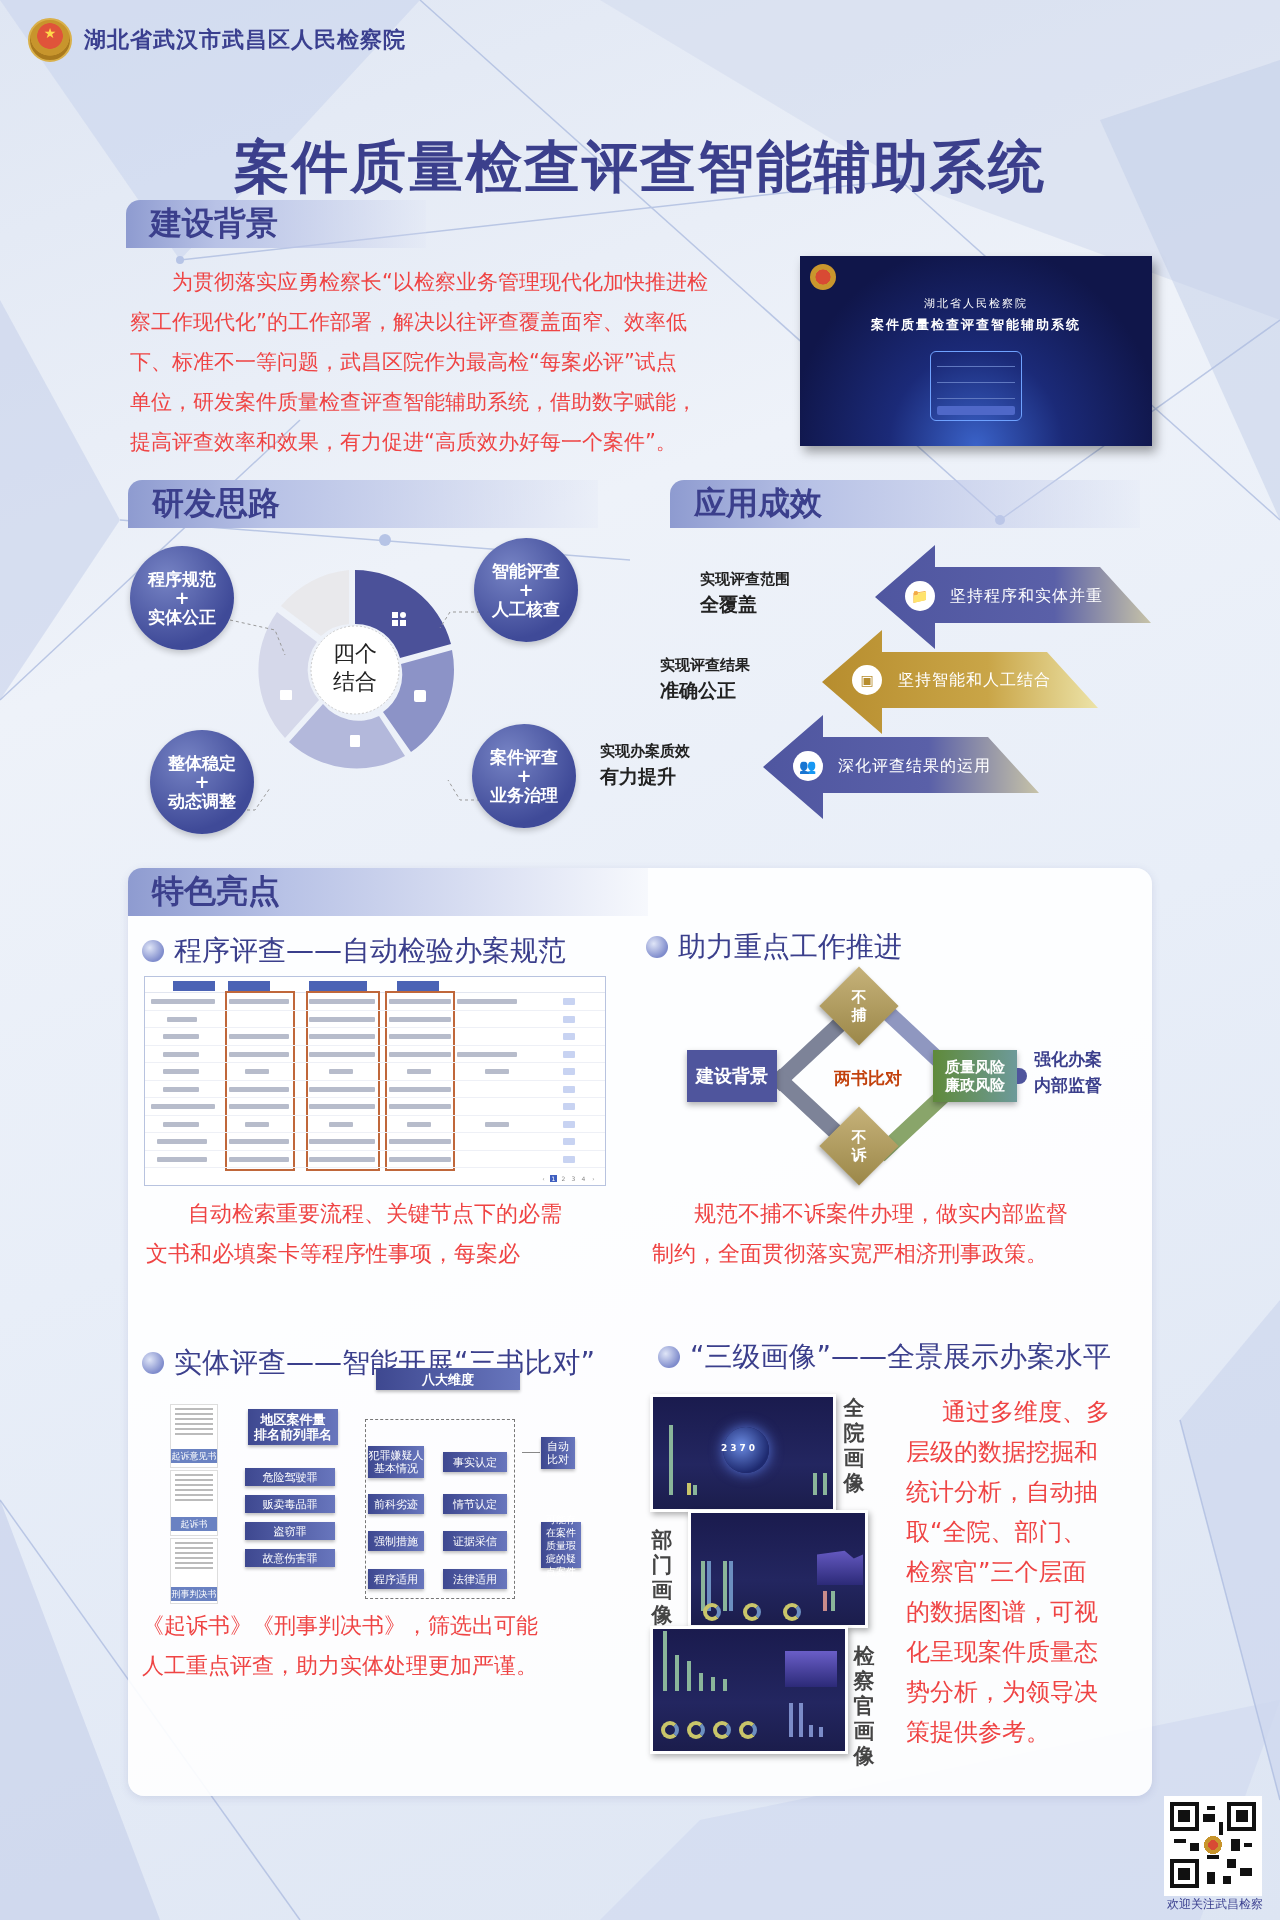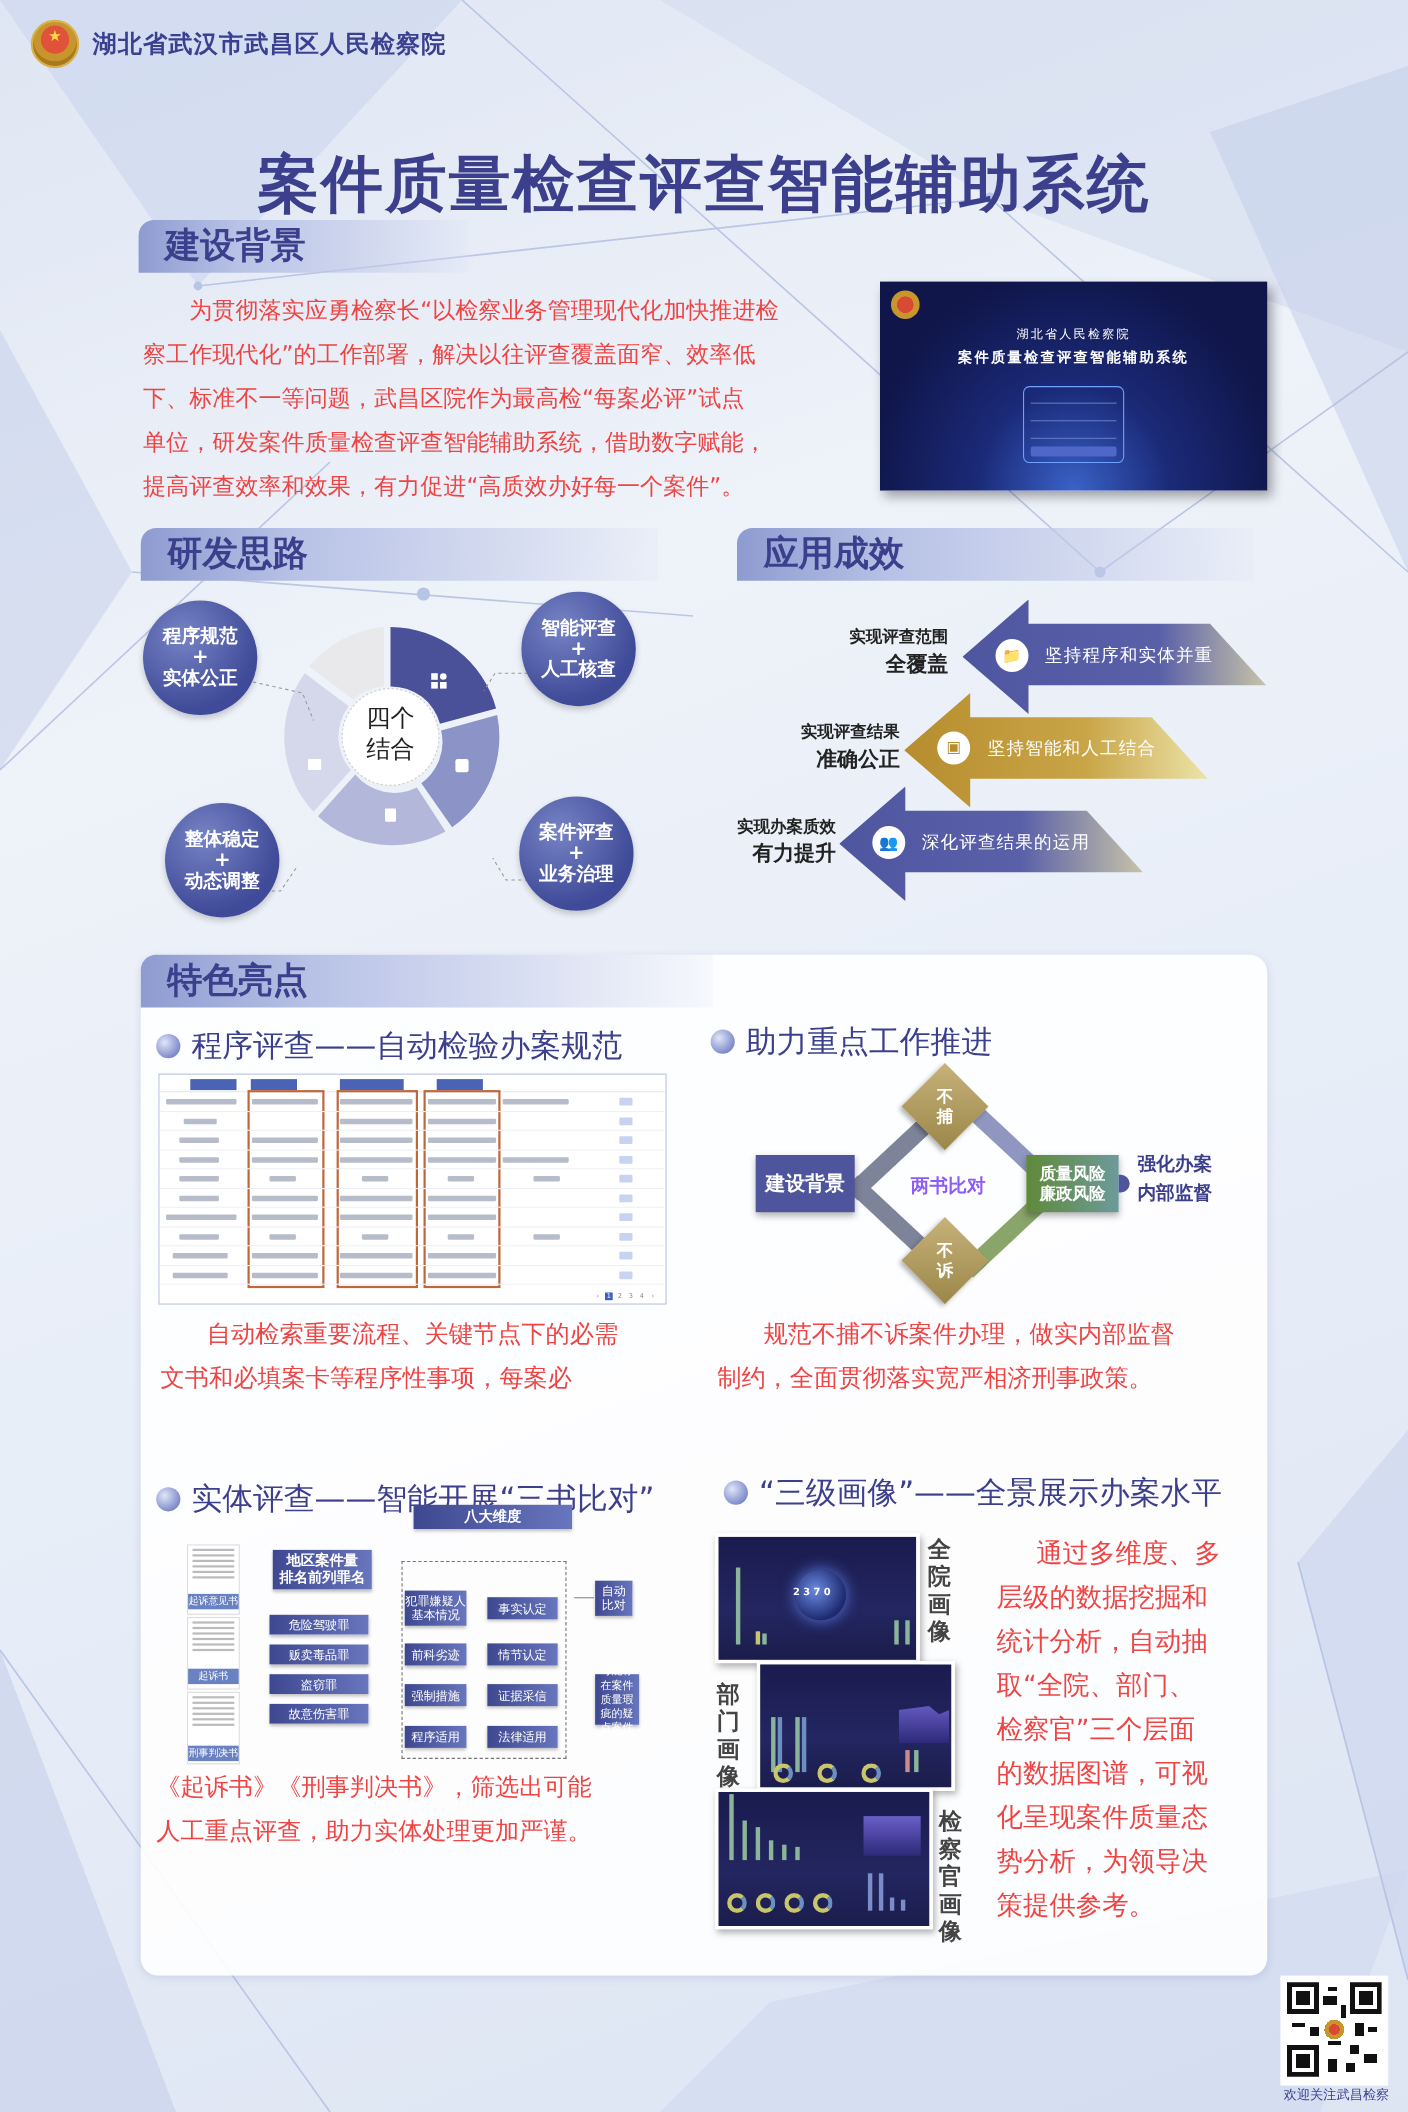--- a/index.html
+++ b/index.html
@@ -25,21 +25,21 @@
 .login .box{position:absolute;left:130px;top:95px;width:92px;height:70px;border:1px solid #6fa2ff;border-radius:6px;padding:6px}
 .login .fld{height:9px;border-bottom:1px solid #6078c0;margin-bottom:7px}
 .login .btn{height:9px;background:#4f68c8;border-radius:2px}
 .login .lemb{position:absolute;left:10px;top:8px;width:26px;height:26px;border-radius:50%;background:radial-gradient(circle,#d84a34 0 40%,#c9962d 42%)}
 
 .bubble{width:104px;height:104px;border-radius:50%;background:radial-gradient(circle at 35% 30%,#7683c4,#3f4a98 70%);color:#fff;font-weight:bold;font-size:17px;text-align:center;display:flex;flex-direction:column;justify-content:center;line-height:22px;box-shadow:0 3px 6px rgba(0,0,0,.2)}
 .bubble .plus{font-size:18px;line-height:16px}
 .ring{left:255px;top:570px;width:200px;height:200px}
 .center-txt{left:305px;top:640px;width:100px;text-align:center;font-size:22px;line-height:28px;color:#222}
 
-.out-label{text-align:right;color:#222;font-weight:bold}
+.out-label{text-align:left;color:#222;font-weight:bold}
 .out-label .s{font-size:15px;line-height:22px}
 .out-label .b{font-size:19px;line-height:28px}
 .arrow-txt{position:absolute;color:#fff;font-size:16px;letter-spacing:1px}
 .arrow-ic{position:absolute;width:30px;height:30px;border-radius:50%;background:#fff;display:flex;align-items:center;justify-content:center;font-size:14px}
 
 .panel{left:128px;top:868px;width:1024px;height:928px;background:rgba(255,255,255,.9);border-radius:16px;box-shadow:0 2px 8px rgba(80,90,150,.15)}
 .sub{display:flex;align-items:center;gap:10px;font-size:28px;color:#3b3f8c}
 .dot{width:22px;height:22px;border-radius:50%;background:radial-gradient(circle at 35% 35%,#dfe5f7,#7f8ccc 70%)}
 
 .tbl{left:144px;top:976px;width:462px;height:210px;border:1px solid #b8c3df;background:#fff}
@@ -355,21 +355,21 @@
 <div class="dia-t" style="left:849px;top:988px">
     <div>不</div>
     <div>捕</div>
   </div>
 <div class="dia" style="left:831px;top:1118px"></div>
 <div class="dia-t" style="left:849px;top:1128px">
     <div>不</div>
     <div>诉</div>
   </div>
 <div class="abs box-blue" style="left:687px;top:1050px;width:90px;height:52px">建设背景</div>
-<div class="abs" style="left:822px;top:1067px;width:80px;text-align:center;font-weight:bold;font-size:17px;color:#8b5cf6">两书比对</div>
+<div class="abs" style="left:822px;top:1067px;width:80px;text-align:right;font-weight:bold;font-size:17px;color:#c2410c">两书比对</div>
 <div class="abs box-green" style="left:933px;top:1050px;width:84px;height:52px">
   <div>质量风险</div>
     <div>廉政风险</div>
 </div>
 <div class="abs" style="left:1017px;top:1068px;width:10px;height:16px;border-radius:0 8px 8px 0;background:#4f559d"></div>
 <div class="abs" style="left:1034px;top:1046px;font-weight:bold;font-size:17px;color:#3b3f8c;line-height:26px">
   <div>强化办案</div>
     <div>内部监督</div>
 </div>
 <div class="abs para" style="left:652px;top:1194px;width:480px;font-size:22px">

